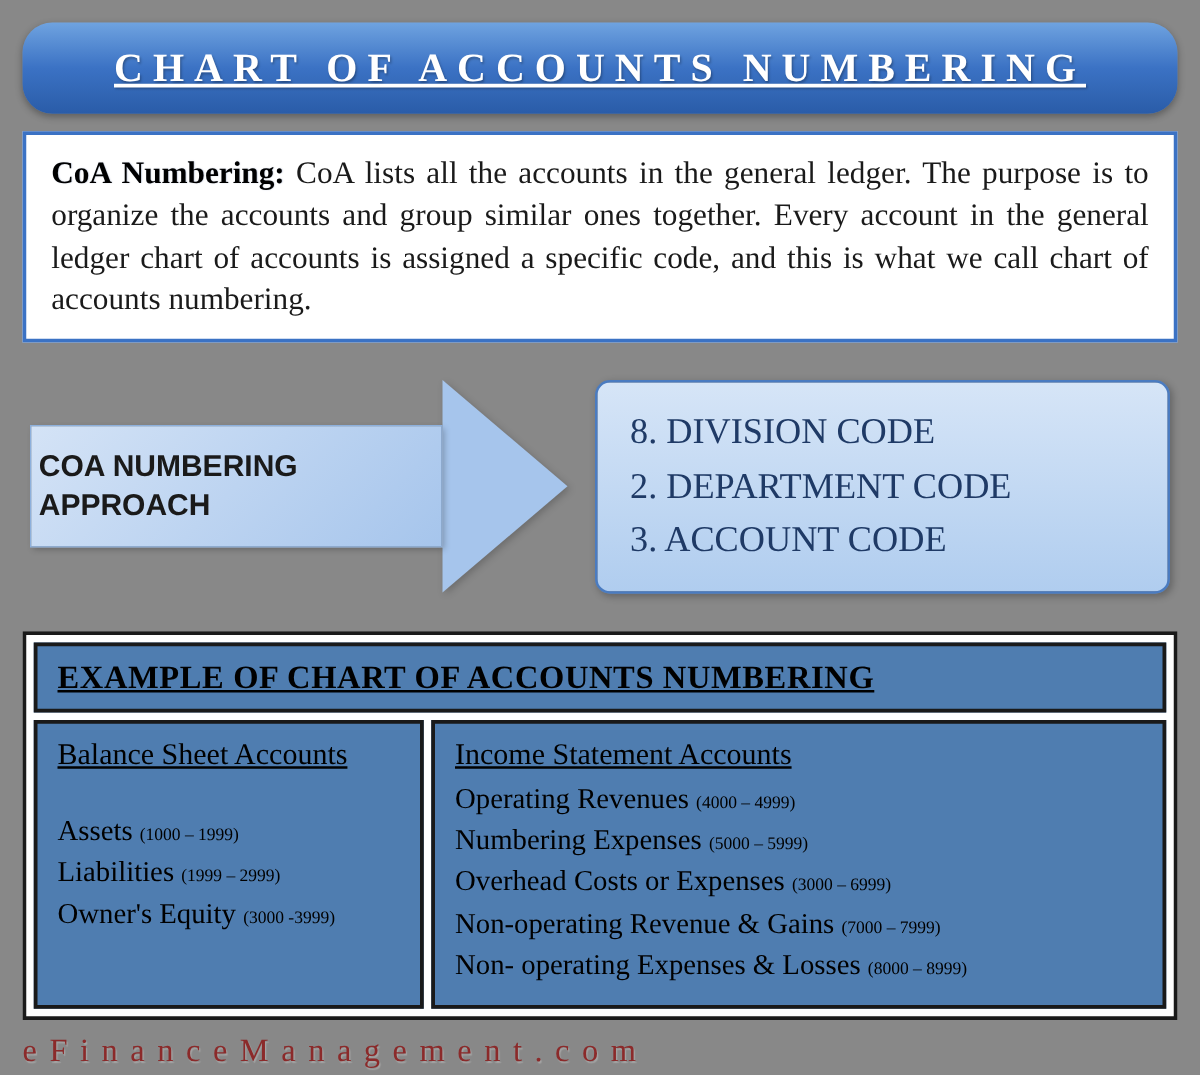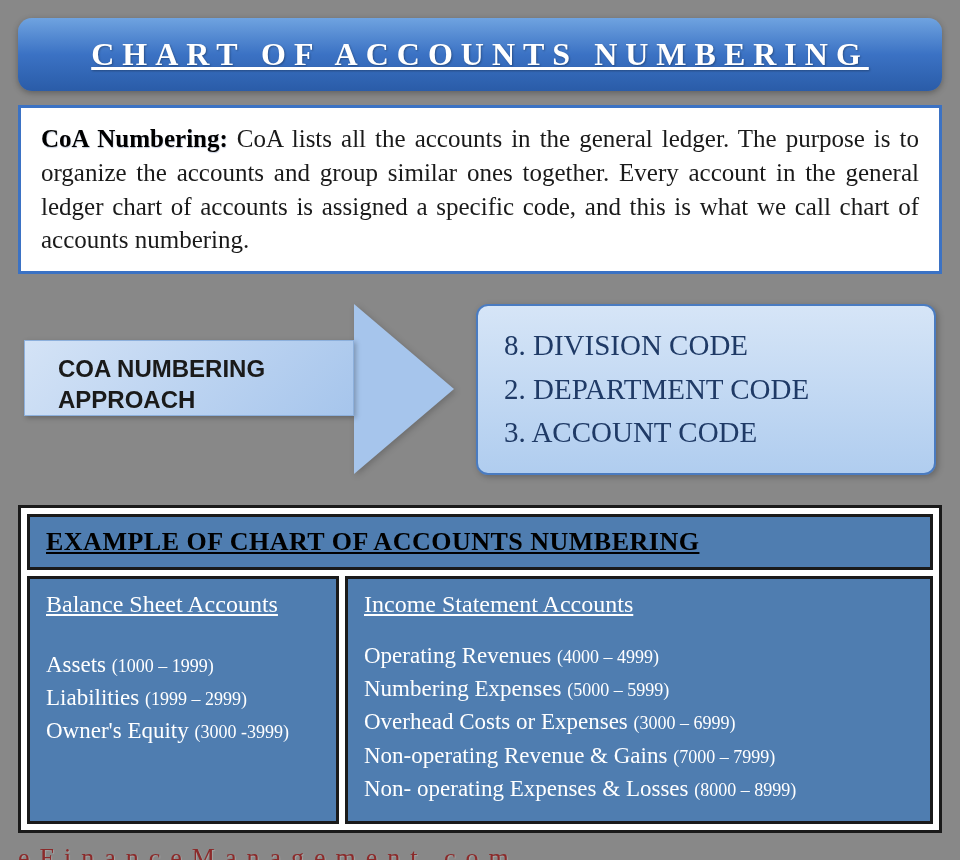--- a/index.html
+++ b/index.html
@@ -6,21 +6,21 @@
   body {
     width: 960px;
     height: 860px;
     background: #888888;
     font-family: Georgia, 'Times New Roman', serif;
     padding: 18px;
     position: relative;
   }
   .title-bar {
     background: linear-gradient(to bottom, #6fa3e0 0%, #3b72c4 50%, #2a5ca8 100%);
-    border-radius: 14px;
+    border-radius: 24px;
     padding: 18px 24px;
     text-align: center;
     box-shadow: 0 2px 6px rgba(0,0,0,0.3);
     margin-bottom: 14px;
   }
   .title-text {
     color: #ffffff;
     font-size: 32px;
     letter-spacing: 8px;
     font-weight: bold;
@@ -54,26 +54,26 @@
     position: relative;
     width: 440px;
     height: 170px;
     flex-shrink: 0;
   }
   .arrow-body {
     position: absolute;
     left: 0;
     top: 36px;
     width: 330px;
-    height: 76px;
+    height: 98px;
     background: linear-gradient(135deg, #d4e3f6 0%, #a6c5ec 100%);
     border: 1px solid #8db0dc;
     display: flex;
-    align-items: flex-end;
-    padding-left: 33px;
+    align-items: center;
+    padding-left: 6px;
     box-shadow: 2px 2px 5px rgba(0,0,0,0.25);
   }
   .arrow-head {
     position: absolute;
     left: 330px;
     top: 0;
     width: 0;
     height: 0;
     border-top: 85px solid transparent;
     border-bottom: 85px solid transparent;
@@ -124,37 +124,37 @@
     letter-spacing: 0.5px;
   }
   .example-cols {
     display: flex;
     gap: 6px;
   }
   .col-box {
     background: #4f7db0;
     border: 3px solid #1a1a1a;
     padding: 12px 16px 16px 16px;
-    color: #ffffff;
+    color: #000000;
   }
   .col-left { flex: 0 0 312px; }
   .col-right { flex: 1; }
   .col-title {
     font-size: 24px;
     text-decoration: underline;
     display: block;
-    margin-bottom: 21px;
+    margin-bottom: 4px;
   }
   .col-left .col-title { margin-bottom: 30px; }
   .acct-line {
     font-size: 23px;
     line-height: 1.45;
   }
   .acct-range {
-    font-size: 18px;
+    font-size: 14px;
   }
   .footer-brand {
     text-align: left;
     margin-top: 10px;
     color: #8b2a2a;
     font-size: 26px;
     letter-spacing: 10px;
     font-family: Georgia, serif;
     text-shadow: 1px 1px 1px rgba(255,255,255,0.25);
   }

